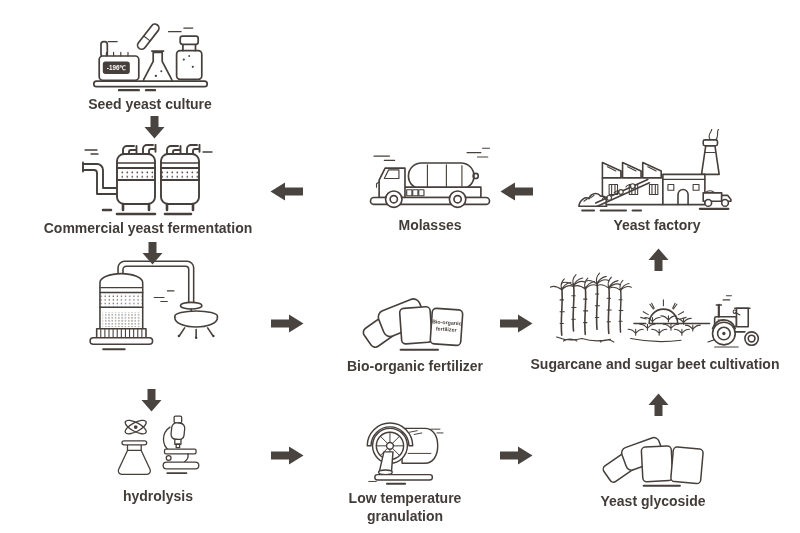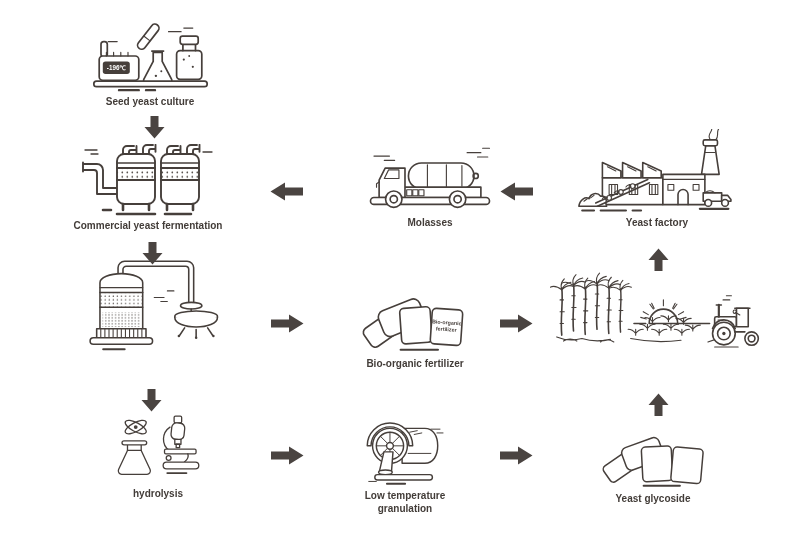--- a/index.html
+++ b/index.html
@@ -1,20 +1,20 @@
 <!DOCTYPE html>
 <html><head>
 <meta charset="utf-8">
 <style>
   html,body{margin:0;padding:0;background:#fff;}
   .canvas{position:relative;width:800px;height:533px;background:#ffffff;overflow:hidden;
           font-family:"Liberation Sans","DejaVu Sans",sans-serif;}
   .node{position:absolute;display:flex;flex-direction:column;align-items:center;}
   .icon{display:flex;align-items:flex-end;justify-content:center;}
-  .label{margin-top:3px;text-align:center;font-size:10px;font-weight:600;color:#423c38;line-height:1.3;}
+  .label{margin-top:3px;text-align:center;font-size:14px;font-weight:600;color:#423c38;line-height:1.3;}
   .label div{white-space:nowrap;}
   .arrow{position:absolute;line-height:0;}
   .arrow.left svg{transform:scaleX(-1);}
   .arrow.up svg{transform:scaleY(-1);}
   .icon-svg .art{stroke:#463f3b;fill:none;stroke-width:1.9;stroke-linecap:round;stroke-linejoin:round;}
   .icon-svg .t{stroke-width:1.3;}
   .icon-svg .th{stroke-width:2.6;}
   .icon-svg .f{fill:#463f3b;stroke:none;}
   .icon-svg .w{fill:#ffffff;}
   .icon-svg text{stroke:none;font-family:"Liberation Sans",sans-serif;}
@@ -262,20 +262,21 @@
           <circle class="w" cx="207" cy="78" r="13.5"></circle>
             <circle cx="207" cy="78" r="7.5"></circle>
             <circle class="f" cx="207" cy="78" r="2"></circle>
           <circle class="w" cx="240" cy="84" r="8"></circle>
             <circle cx="240" cy="84" r="4"></circle>
           <path d="M220 76 h12"></path>
         </g>
       </svg>
     </div>
     <div class="label">
+      <div>Sugarcane and sugar beet cultivation</div>
     </div>
   </div>
 
   <div class="node" style="left:68px;top:410px;width:180px">
     <div class="icon" style="height:74px">
       <svg class="icon-svg" width="100" height="72" viewBox="0 0 145 105">
         <g class="art">
           <ellipse cx="40" cy="22" rx="17" ry="6.5" transform="rotate(-28 40 22)"></ellipse>
           <ellipse cx="40" cy="22" rx="17" ry="6.5" transform="rotate(28 40 22)"></ellipse>
           <circle class="f" cx="40" cy="22" r="2.8"></circle>

